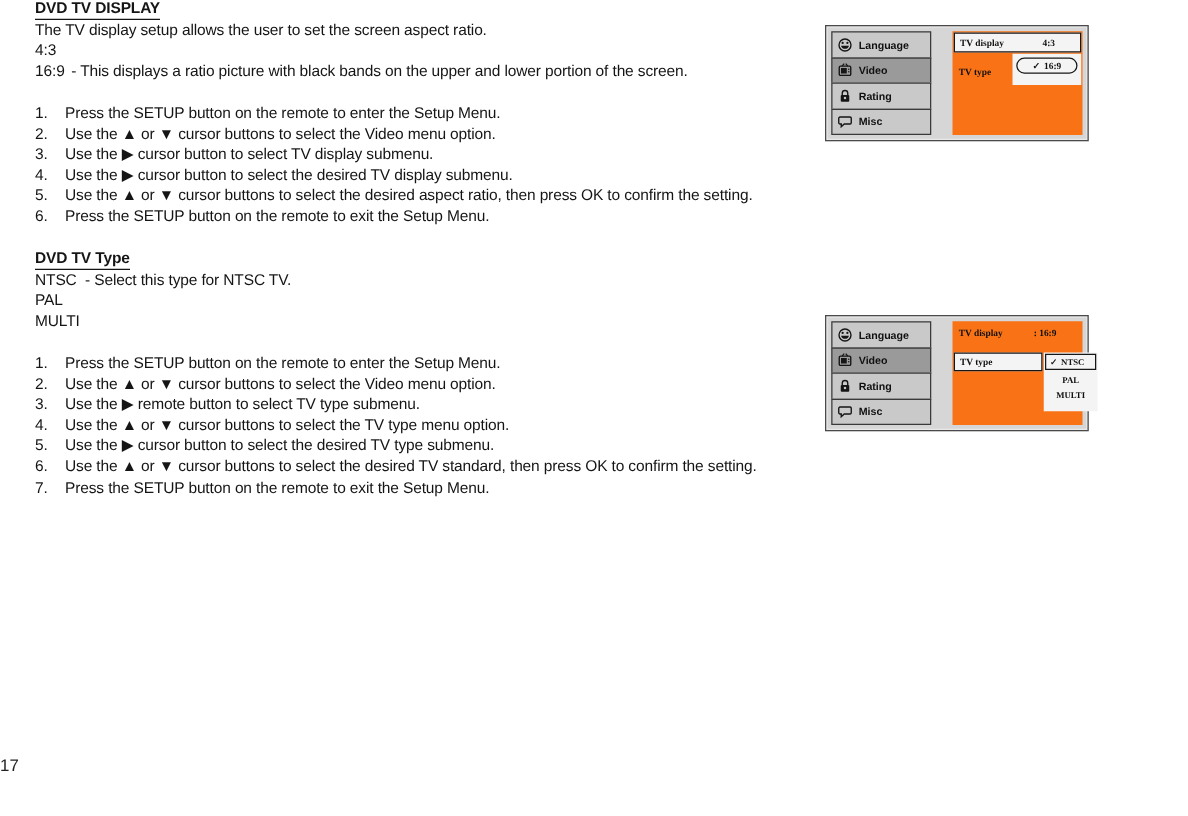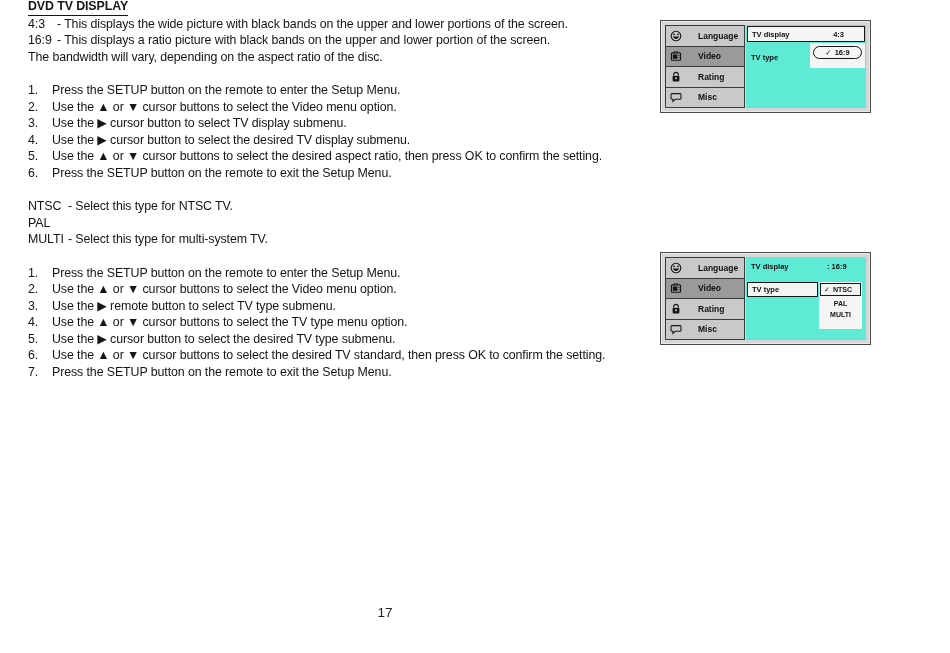--- a/index.html
+++ b/index.html
@@ -23,42 +23,42 @@
   .def-row{display:flex;}
   .def-row .term{flex:0 0 40px;white-space:nowrap;}
   .sec1 .def-row .term{flex:0 0 29px;}
   .def-row .desc{white-space:nowrap;}
   .spacer{height:16.6px;}
   .step-row{display:flex;}
   .step-row .num{flex:0 0 24px;}
   .step-row .txt{flex:1;}
   
   .page-num{
-    position:absolute;left:0;top:605px;width:770px;text-align:center;
+    position:absolute;left:0;top:605px;width:770px;
     font-size:13.5px;color:#222;
   }
   
   .menu{
     position:absolute;left:660px;width:211px;height:93px;
     background:#d6d6d6;border:1px solid #4a4a4a;box-sizing:border-box;
     padding:4px;box-shadow:0 0 0 1px #e9e9e9 inset;
   }
   .menu-1{top:20px;}
   .menu-2{top:252px;}
   .menu-body{display:flex;height:100%;}
   .m-sidebar{width:80px;display:flex;flex-direction:column;flex:none;}
   .m-row{
-    flex:1 1 auto;display:flex;align-items:center;gap:16px;padding-left:4px;
+    flex:1 1 auto;display:flex;align-items:center;gap:5px;padding-left:4px;
     background:#c9c9c9;border:1px solid #3a3a3a;box-sizing:border-box;
   }
   .m-row + .m-row{margin-top:-1px;}
   .m-row.active{background:#9a9a9a;}
   .m-row .m-label{font-size:8.5px;font-weight:bold;color:#101010;}
   .m-icon{width:12px;height:12px;flex:none;display:block;}
-  .m-right{flex:1;background:#5eead4;position:relative;margin-left:1px;}
+  .m-right{flex:1;background:#f97316;position:relative;margin-left:17px;font-family:Liberation Serif, serif;}
   .osd-small{font-size:7.5px;font-weight:bold;color:#101010;}
   
   .tvd-row{
     position:absolute;left:1px;right:1px;top:1px;height:16px;
     background:#f4f4f4;border:1.5px solid #161616;box-sizing:border-box;
     display:flex;align-items:center;padding:0 4px;
   }
   .tvd-row .val{margin-left:auto;padding-right:16px;}
   .dd1{
     position:absolute;right:1px;top:18px;width:55px;height:25px;
@@ -67,21 +67,21 @@
   .dd1-pill{
     border:1.2px solid #161616;border-radius:8px;background:#f4f4f4;
     height:13px;display:flex;align-items:center;justify-content:center;gap:3px;
     box-sizing:border-box;
   }
   .m1-tvtype{position:absolute;left:5px;top:28px;}
   
   .tvd-line{
     position:absolute;left:5px;top:5px;right:0;display:flex;align-items:center;
   }
-  .tvd-line .val{position:absolute;left:76px;}
+  .tvd-line .val{position:absolute;left:60px;}
   .tvt-row{
     position:absolute;left:1px;top:25px;width:71px;height:15px;
     background:#f4f4f4;border:1.5px solid #161616;box-sizing:border-box;
     display:flex;align-items:center;padding-left:4px;
   }
   .dd2{
     position:absolute;left:73px;top:25px;width:43px;height:47px;
     background:#f4f4f4;box-sizing:border-box;padding:1px;
   }
   .opt-selected{
@@ -93,29 +93,28 @@
     text-align:center;font-size:7px;font-weight:bold;padding-top:4px;color:#101010;
   }
 </style>
 </head>
 <body>
 
 <div class="doc">
 
   <section class="sec1">
     <div class="sec-heading"><span class="hd">DVD TV DISPLAY</span></div>
+    <div class="para">The TV display setup allows the user to set the screen aspect ratio.</div>
     <div class="def-row">
       <span class="term">4:3</span>
-      <span class="desc">- This displays the wide picture with black bands on the upper and lower portions of the screen.</span>
     </div>
     <div class="def-row">
       <span class="term">16:9</span>
       <span class="desc">- This displays a ratio picture with black bands on the upper and lower portion of the screen.</span>
     </div>
-    <div class="para">The bandwidth will vary, depending on the aspect ratio of the disc.</div>
     <div class="spacer"></div>
     <div class="step-row">
       <span class="num">1.</span>
       <span class="txt">Press the SETUP button on the remote to enter the Setup Menu.</span>
     </div>
     <div class="step-row">
       <span class="num">2.</span>
       <span class="txt">Use the ▲ or ▼ cursor buttons to select the Video menu option.</span>
     </div>
     <div class="step-row">
@@ -132,30 +131,30 @@
     </div>
     <div class="step-row">
       <span class="num">6.</span>
       <span class="txt">Press the SETUP button on the remote to exit the Setup Menu.</span>
     </div>
   </section>
 
   <div class="spacer"></div>
 
   <section class="sec2">
+    <div class="sec-heading"><span class="hd">DVD TV Type</span></div>
     <div class="def-row">
       <span class="term">NTSC</span>
       <span class="desc">- Select this type for NTSC TV.</span>
     </div>
     <div class="def-row">
       <span class="term">PAL</span>
     </div>
     <div class="def-row">
       <span class="term">MULTI</span>
-      <span class="desc">- Select this type for multi-system TV.</span>
     </div>
     <div class="spacer"></div>
     <div class="step-row">
       <span class="num">1.</span>
       <span class="txt">Press the SETUP button on the remote to enter the Setup Menu.</span>
     </div>
     <div class="step-row">
       <span class="num">2.</span>
       <span class="txt">Use the ▲ or ▼ cursor buttons to select the Video menu option.</span>
     </div>

